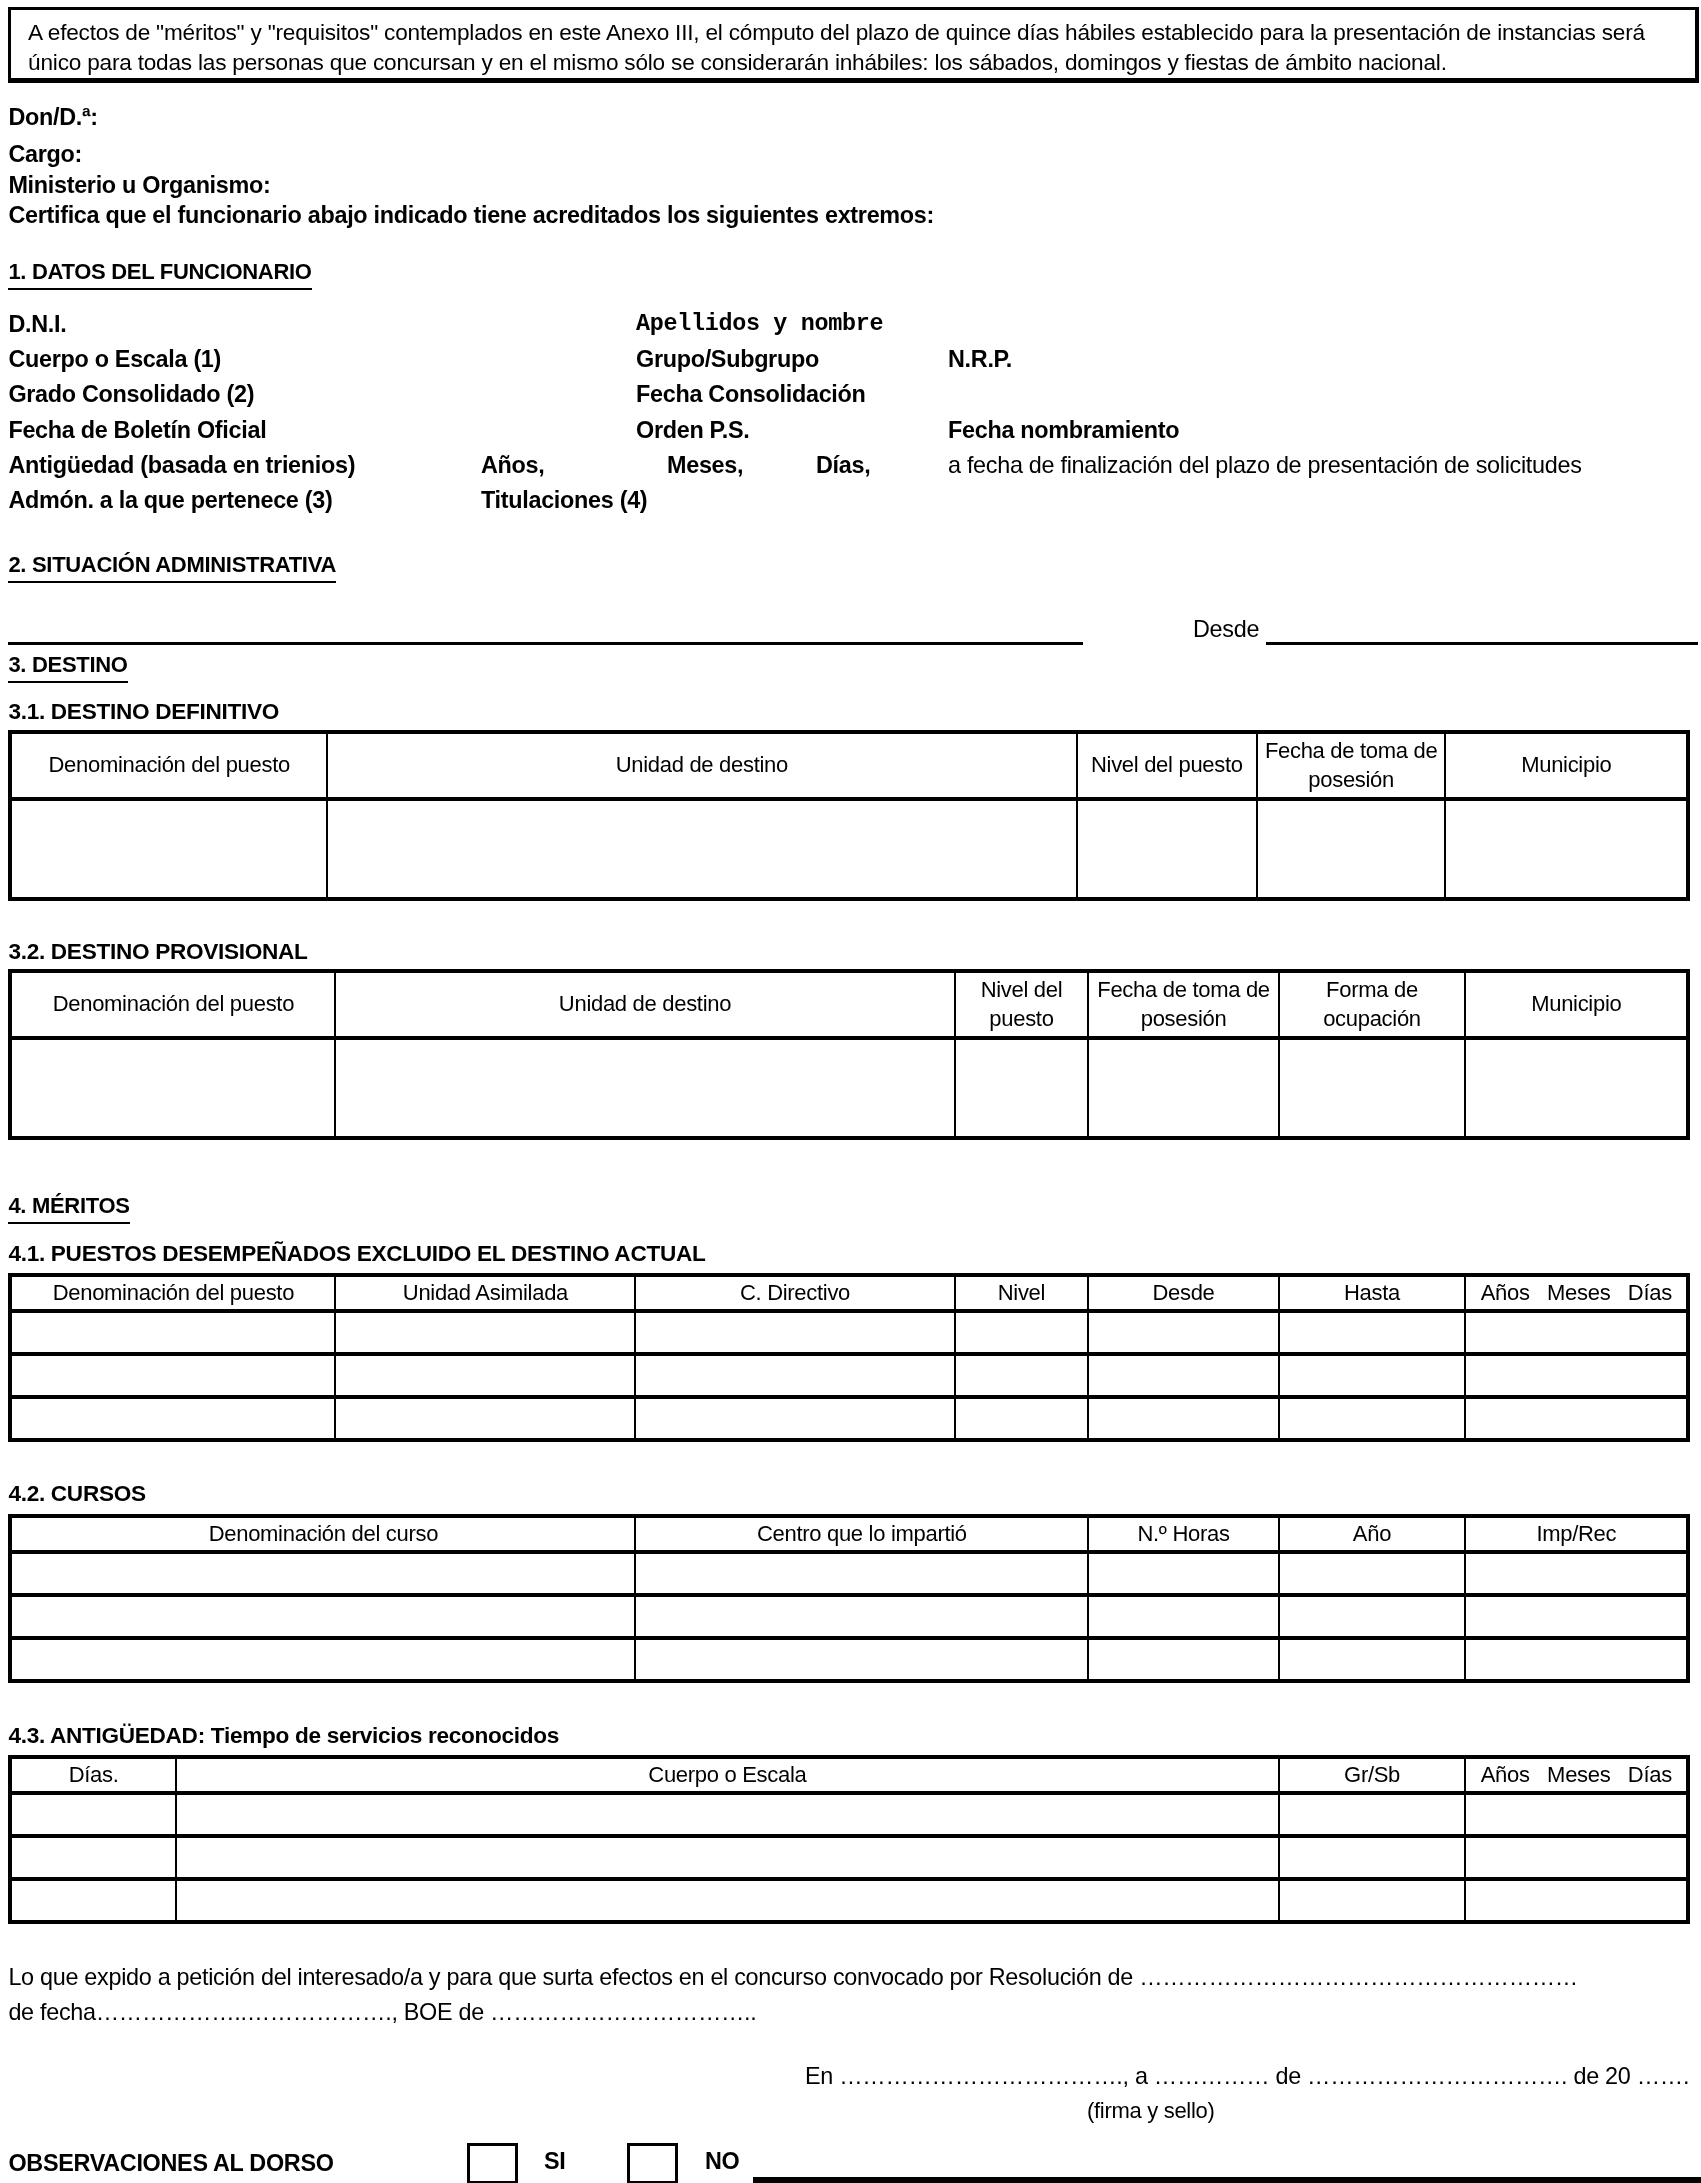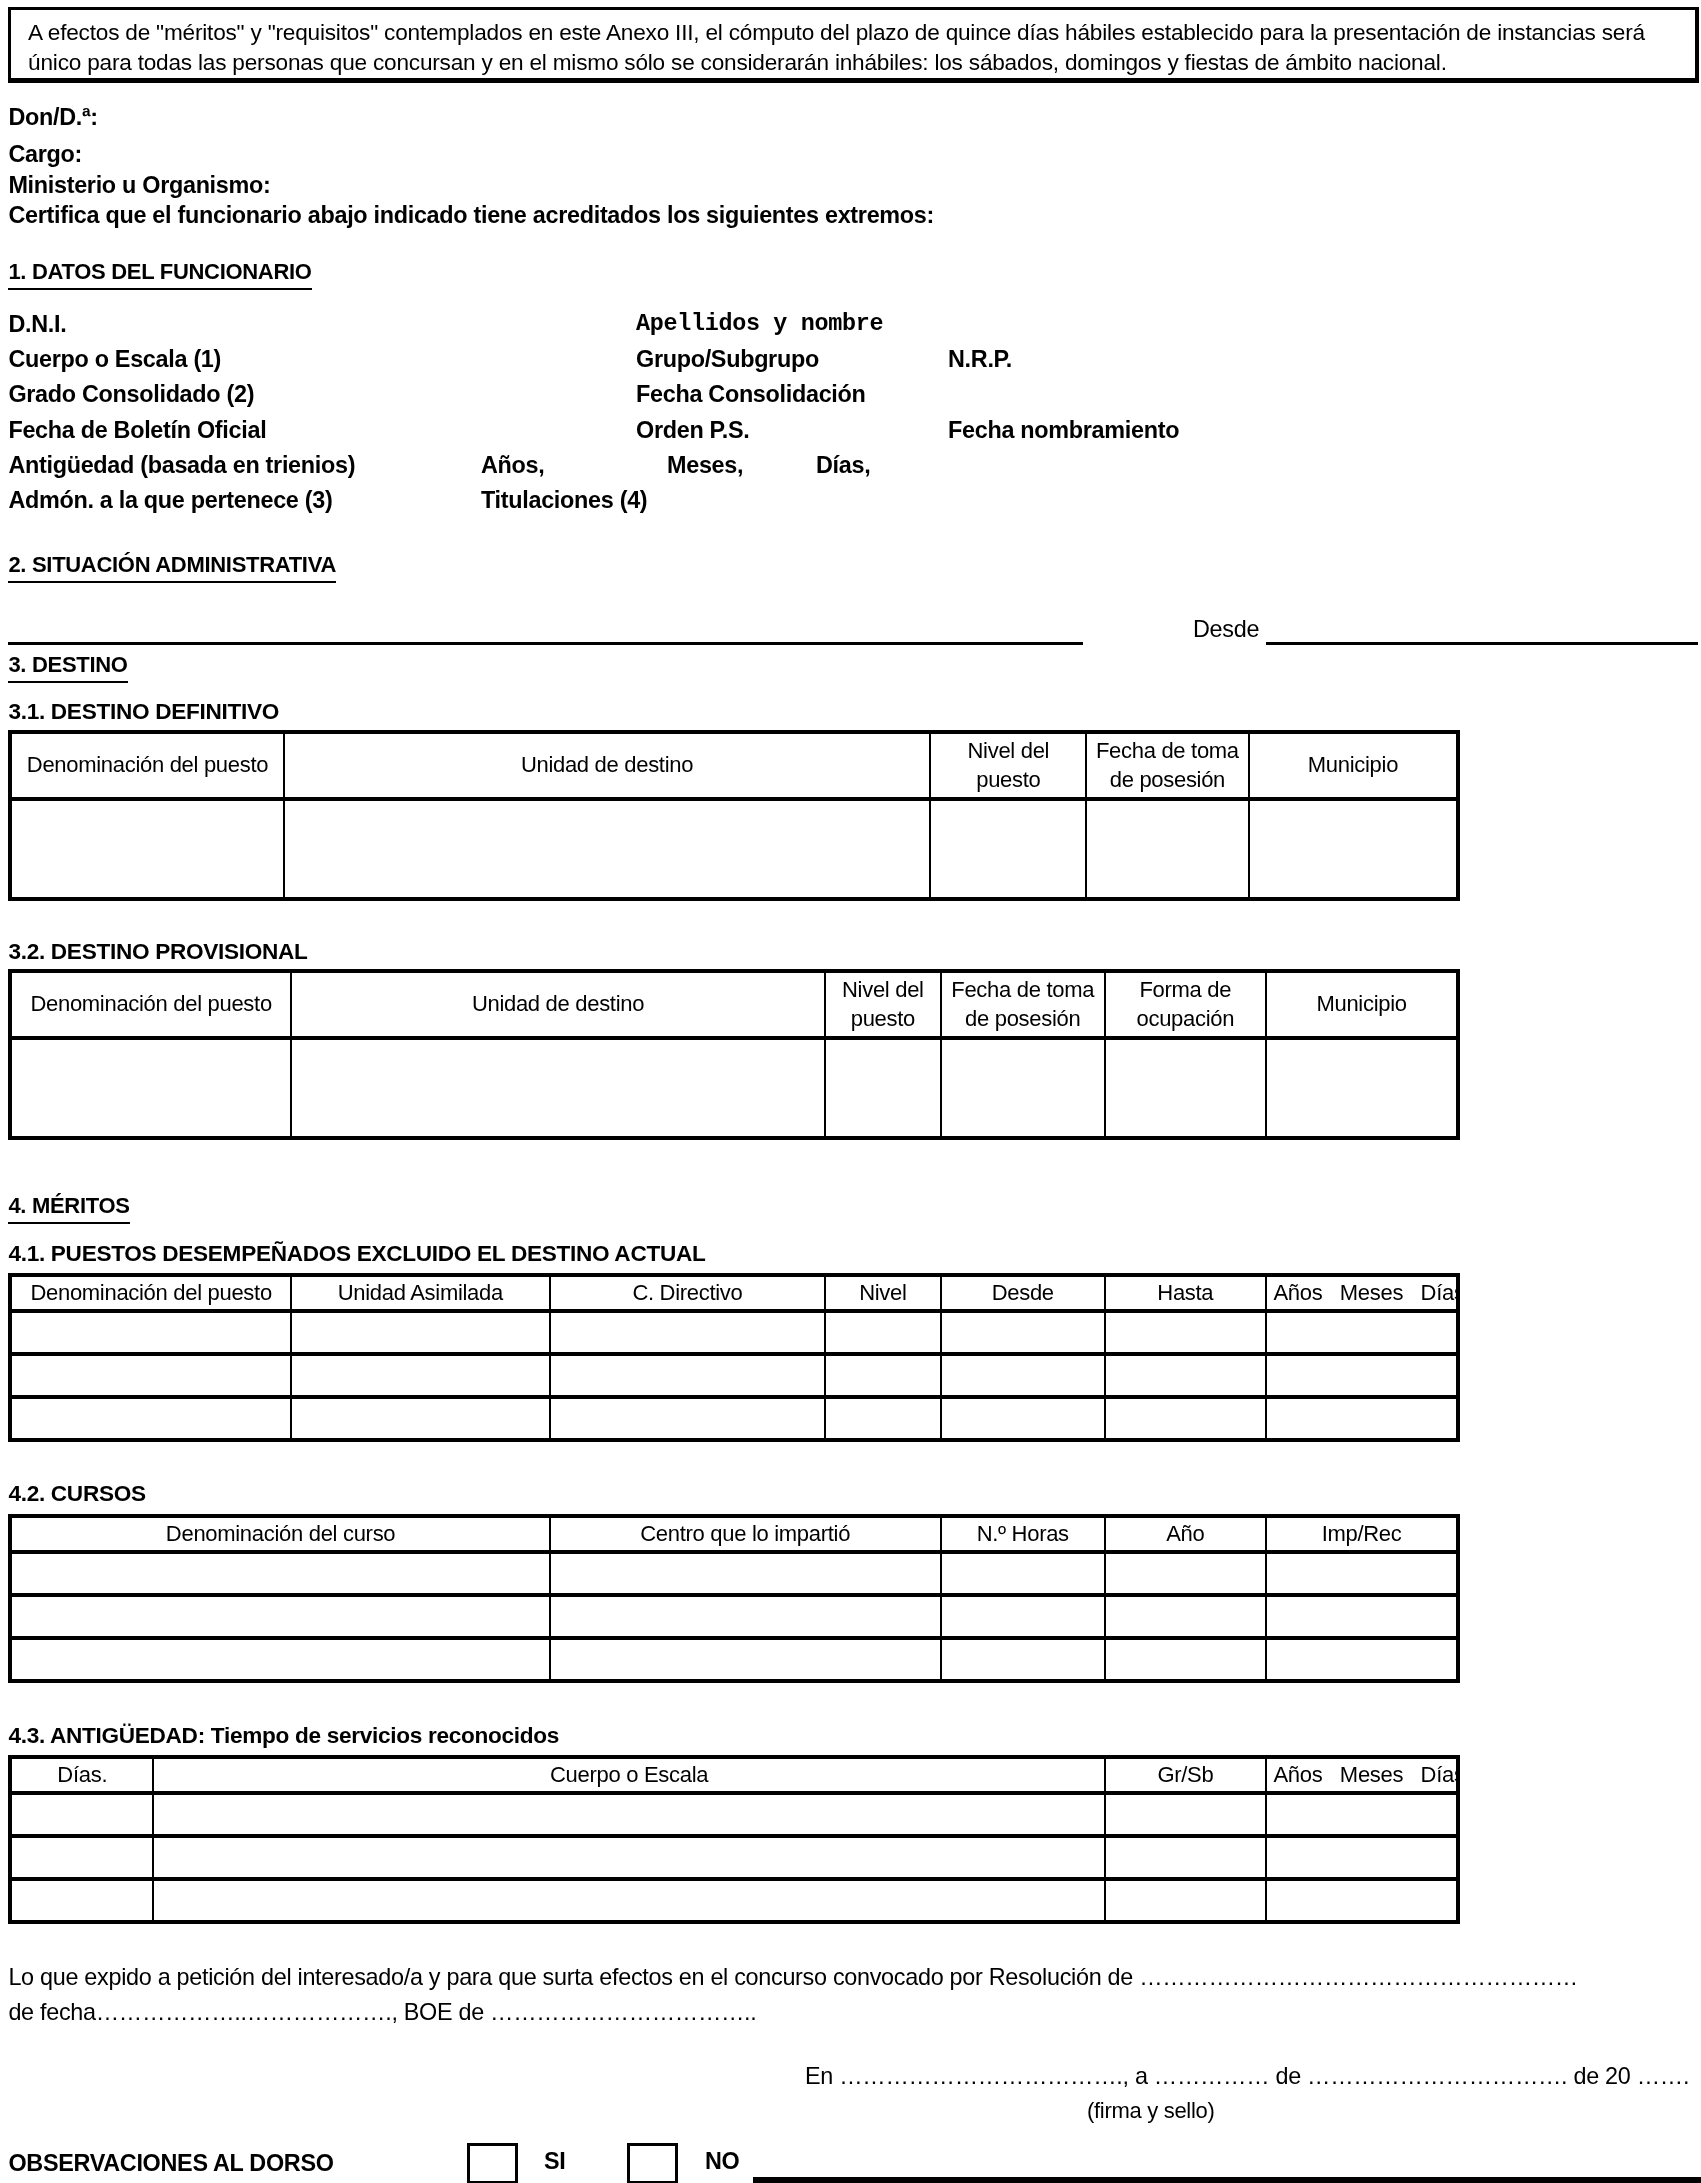--- a/index.html
+++ b/index.html
@@ -11,21 +11,21 @@
            border-bottom:2.5px solid #000;padding-bottom:2.5px;}
   .subheading{position:absolute;font-weight:bold;font-size:22.6px;white-space:nowrap;letter-spacing:-0.3px;}
 
   #intro-box{position:absolute;left:8.4px;top:6.7px;width:1650px;height:52px;
              border:3.3px solid #000;border-right-width:4.2px;border-bottom-width:5.9px;
              padding:8.4px 16.7px;font-size:22.6px;line-height:30px;letter-spacing:-0.2px;}
   #intro-box div{white-space:nowrap;}
 
   .fill-line{position:absolute;height:3.3px;background:#000;}
 
-  table.form{border-collapse:collapse;table-layout:fixed;position:absolute;left:8.4px;width:1452px;
+  table.form{border-collapse:collapse;table-layout:fixed;position:absolute;left:8.4px;width:1682px;
              border:4.2px solid #000;background:#fff;padding-left:37px;}
   table.form th,table.form td{border:2.5px solid #000;font-weight:normal;font-size:22px;
              text-align:center;vertical-align:middle;padding:1.7px 6.7px;letter-spacing:-0.3px;
              overflow:hidden;}
   table.form th{line-height:28.4px;}
   table.big thead tr{height:67px;}
   table.big tbody tr{height:100px;}
   table.big th{border-bottom:4.2px solid #000;}
   table.small thead tr{height:33px;}
   table.small tbody tr{height:43px;}
@@ -64,20 +64,21 @@
   <div class="lbl" style="left:636px;top:381px;">Fecha Consolidación</div>
 
   <div class="lbl" style="left:8.4px;top:417px;">Fecha de Boletín Oficial</div>
   <div class="lbl" style="left:636px;top:417px;">Orden P.S.</div>
   <div class="lbl" style="left:948px;top:417px;">Fecha nombramiento</div>
 
   <div class="lbl" style="left:8.4px;top:452px;">Antigüedad (basada en trienios)</div>
   <div class="lbl" style="left:481px;top:452px;">Años,</div>
   <div class="lbl" style="left:638px;top:452px;margin-left:29px;">Meses,</div>
   <div class="lbl" style="left:816px;top:452px;">Días,</div>
+  <div class="txt" style="left:948px;top:452px;">a fecha de finalización del plazo de presentación de solicitudes</div>
 
   <div class="lbl" style="left:8.4px;top:487px;">Admón. a la que pertenece (3)</div>
   <div class="lbl" style="left:481px;top:487px;">Titulaciones (4)</div>
 
   <div class="heading" style="left:8.4px;top:552px;">2. SITUACIÓN ADMINISTRATIVA</div>
   <div class="fill-line" style="left:8.4px;top:642px;width:1075px;"></div>
   <div class="txt" style="left:1193px;top:616px;">Desde</div>
   <div class="fill-line" style="left:1266px;top:642px;width:432px;"></div>
 
   <div class="heading" style="left:8.4px;top:652px;">3. DESTINO</div>

